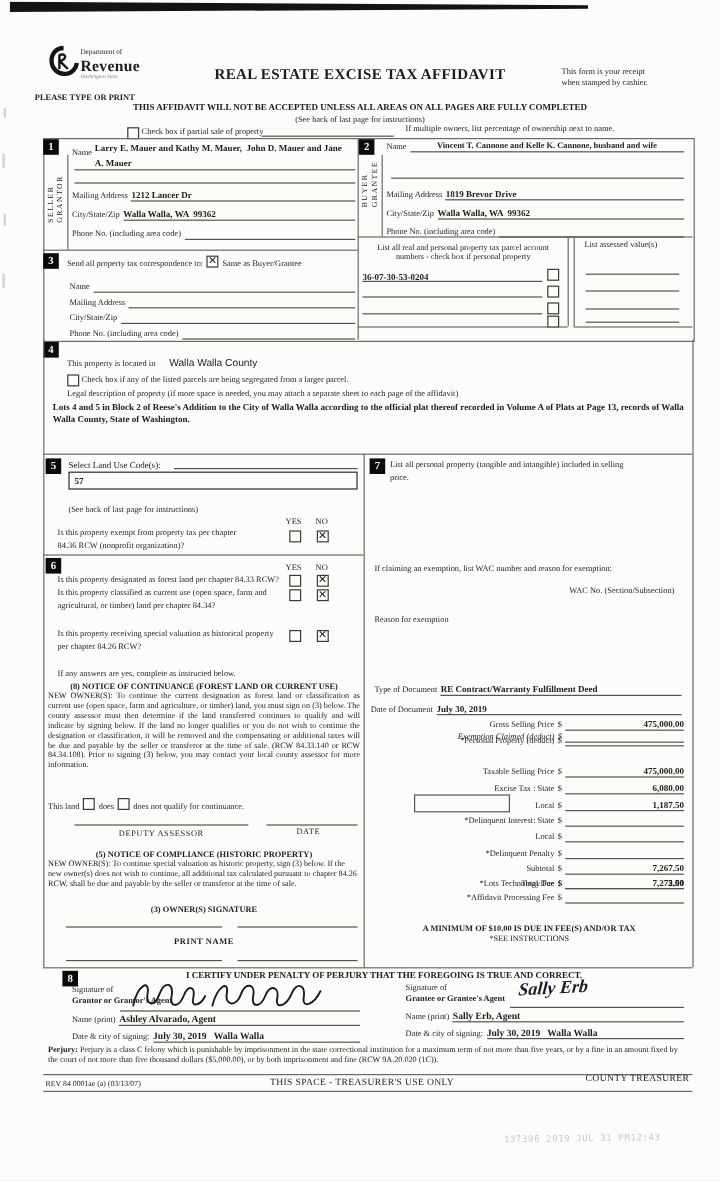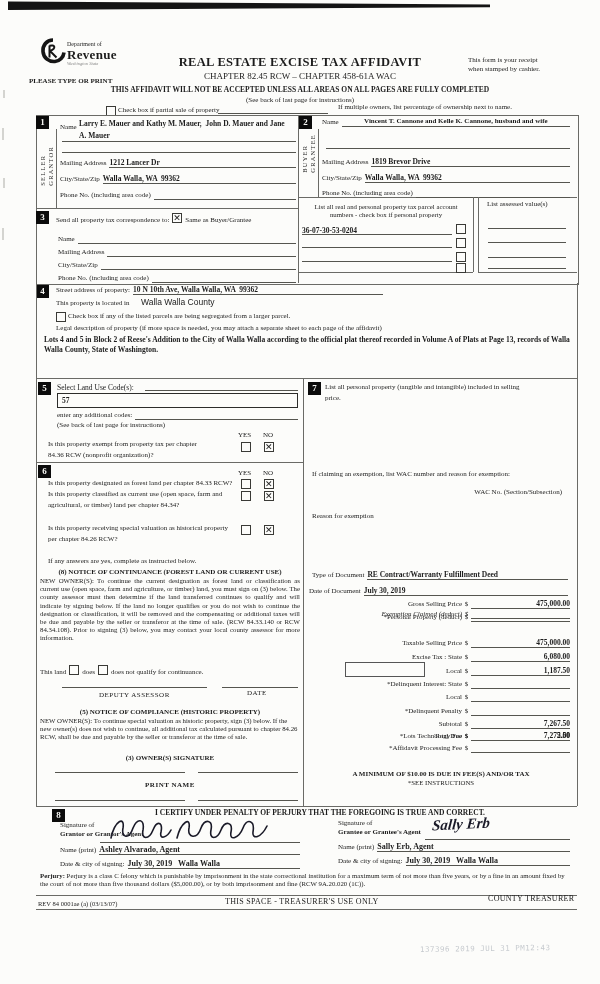--- a/index.html
+++ b/index.html
@@ -61,21 +61,20 @@
     </svg>
   </div>
   <div class="abs" style="left:67px;top:40px;">
     <div class="t65" style="font-size:6px;">Department of</div>
     <div class="b" style="font-size:13px;line-height:13px;letter-spacing:0.3px;">Revenue</div>
     <div style="font-size:4.5px;line-height:6px;color:#888;font-style:italic;">Washington State</div>
   </div>
   <div class="abs t7 b" style="left:29px;top:77px;">PLEASE TYPE OR PRINT</div>
 
   <div class="abs ctr b" style="left:140px;top:55px;width:320px;font-size:12.5px;line-height:14px;letter-spacing:0.3px;">REAL ESTATE EXCISE TAX AFFIDAVIT</div>
-  <div class="abs ctr" style="left:140px;top:71px;width:320px;font-size:9px;line-height:11px;">CHAPTER 82.45 RCW – CHAPTER 458-61A WAC</div>
   <div class="abs ctr b t75" style="left:30px;top:85px;width:540px;">THIS AFFIDAVIT WILL NOT BE ACCEPTED UNLESS ALL AREAS ON ALL PAGES ARE FULLY COMPLETED</div>
   <div class="abs ctr t7" style="left:150px;top:96px;width:300px;">(See back of last page for instructions)</div>
 
   <div class="abs t7" style="left:468px;top:56px;width:110px;">
     <div>This form is your receipt</div>
     <div>when stamped by cashier.</div>
   </div>
 
   <div class="cb" style="left:106px;top:106px;"></div>
   <div class="abs t7" style="left:118px;top:106px;">Check box if partial sale of property</div>
@@ -173,45 +172,37 @@
 
   <div class="vline" style="left:478px;top:197px;height:75px;"></div>
   <div class="hline" style="left:478px;top:272px;width:99px;"></div>
   <div class="abs t7" style="left:487px;top:200px;">List assessed value(s)</div>
   <div class="ul" style="left:488px;top:228px;width:78px;"></div>
   <div class="ul" style="left:488px;top:242px;width:78px;"></div>
   <div class="ul" style="left:488px;top:257px;width:78px;"></div>
   <div class="ul" style="left:488px;top:268px;width:78px;"></div>
 
   <div class="badge" style="left:36px;top:285px;">4</div>
-  <div class="frow" style="left:56px;top:285px;width:460px;">
-    <span class="lab">Street address of property:</span>
-    <span class="line" style="flex:none;width:250px;">10 N 10th Ave, Walla Walla, WA  99362</span>
-  </div>
   <div class="abs t7" style="left:56px;top:299px;">This property is located in</div>
   <div class="abs" style="left:141px;top:297px;font-family:'Liberation Sans',sans-serif;font-size:8.5px;line-height:10px;">Walla Walla County</div>
   <div class="cb" style="left:56px;top:312px;"></div>
   <div class="abs t7" style="left:68px;top:312px;">Check box if any of the listed parcels are being segregated from a larger parcel.</div>
   <div class="abs t7" style="left:56px;top:324px;">Legal description of property (if more space is needed, you may attach a separate sheet to each page of the affidavit)</div>
   <div class="abs t75 b" style="left:44px;top:335px;width:528px;">Lots 4 and 5 in Block 2 of Reese's Addition to the City of Walla Walla according to the official plat thereof recorded in Volume A of Plats at Page 13, records of Walla Walla County, State of Washington.</div>
 
   <div class="hline" style="left:36px;top:378px;width:541px;"></div>
   <div class="vline" style="left:303px;top:378px;height:428px;"></div>
   <div class="vline" style="left:36px;top:283px;height:523px;"></div>
   <div class="vline" style="left:577px;top:283px;height:523px;"></div>
 
   <div class="badge" style="left:38px;top:382px;">5</div>
   <div class="abs t75" style="left:57px;top:383px;">Select Land Use Code(s):</div>
   <div class="ul" style="left:145px;top:390px;width:153px;"></div>
   <div class="abs" style="left:57px;top:393px;width:239px;height:13px;border:1.3px solid #2c2c2a;">
     <span class="t75 b" style="position:absolute;left:4px;top:2px;">57</span>
-  </div>
-  <div class="frow" style="left:57px;top:410px;width:241px;">
-    <span class="lab">enter any additional codes:</span>
-    <span class="line"></span>
   </div>
   <div class="abs t7" style="left:57px;top:421px;">(See back of last page for instructions)</div>
   <div class="abs t7" style="left:238px;top:431px;">YES</div>
   <div class="abs t7" style="left:263px;top:431px;">NO</div>
   <div class="abs t7" style="left:48px;top:440px;">Is this property exempt from property tax per chapter</div>
   <div class="abs t7" style="left:48px;top:451px;">84.36 RCW (nonprofit organization)?</div>
   <div class="cb" style="left:241px;top:442px;"></div>
   <div class="cb checked" style="left:264px;top:442px;"></div>
   <div class="hline" style="left:36px;top:462px;width:267px;"></div>
 

